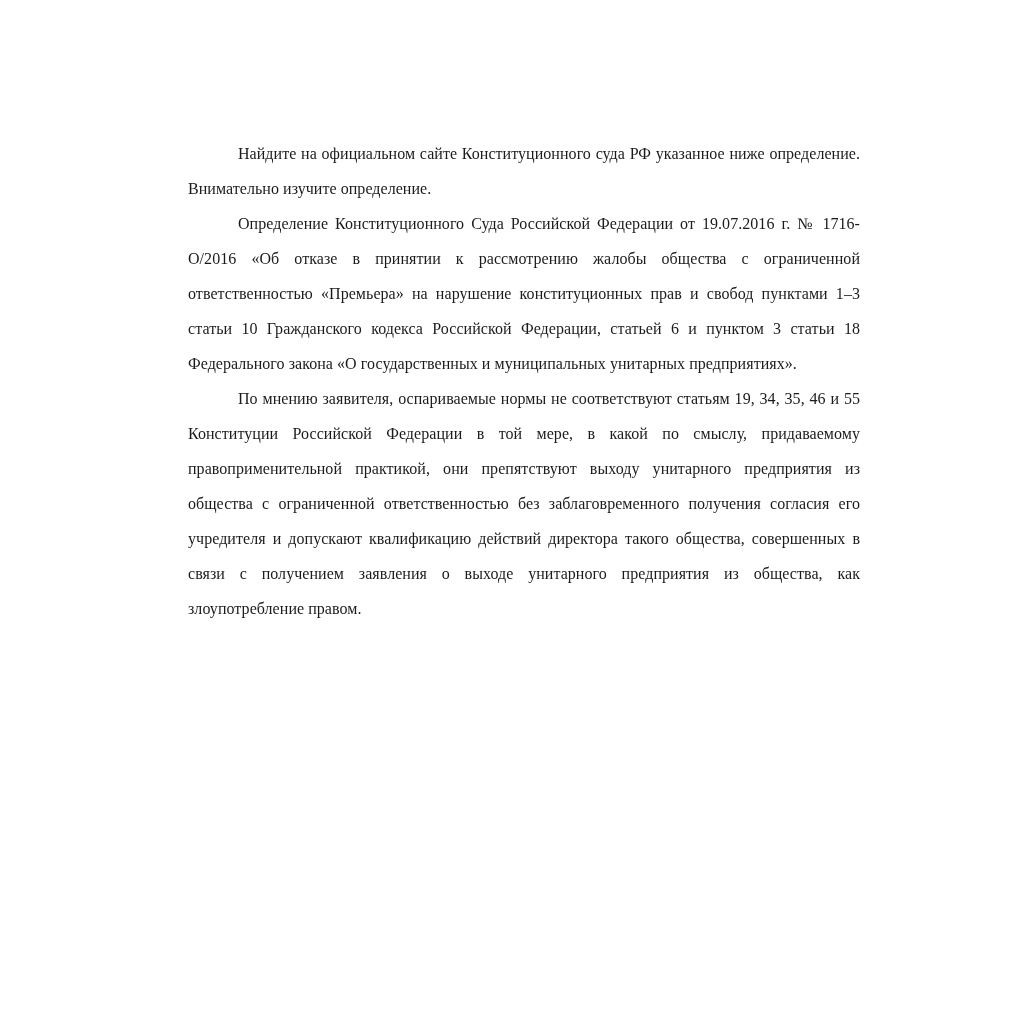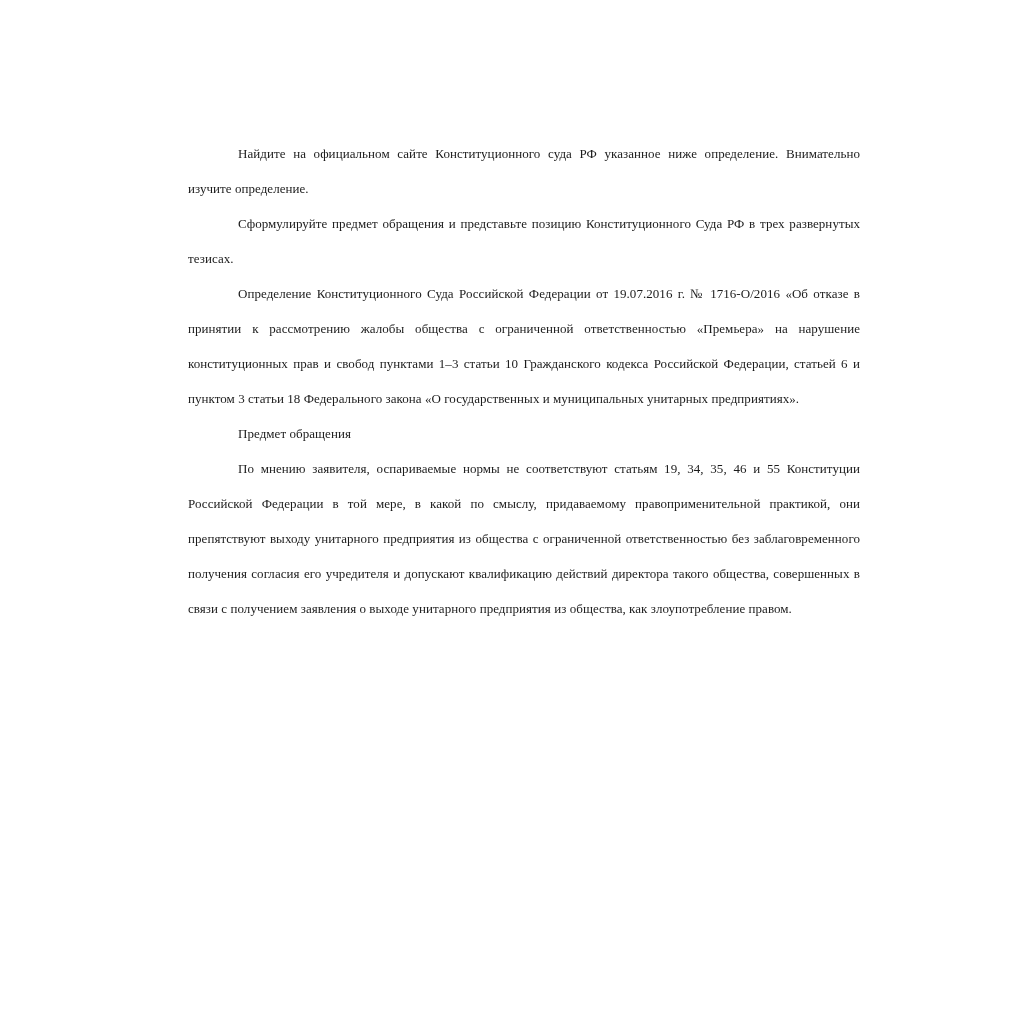--- a/index.html
+++ b/index.html
@@ -25,21 +25,21 @@
 
   .text-column {
     position: absolute;
     left: 188px;
     top: 136px;
     width: 672px;
   }
 
   .para {
     margin: 0;
-    font-size: 13px;
+    font-size: 16px;
     line-height: 35px;
     color: #1b1b1b;
     text-align: justify;
     text-justify: inter-word;
     text-indent: 50px;
     letter-spacing: 0.05px;
     word-spacing: 0px;
     -webkit-font-smoothing: antialiased;
   }
 
@@ -54,24 +54,22 @@
   }
 </style>
 </head>
 <body>
 
 <div class="page">
   <div class="text-column">
 
     <p class="para">Найдите на официальном сайте Конституционного суда РФ указанное ниже определение. Внимательно изучите определение.</p>
 
-    <p class="para">Сформулируйте предмет обращения и представьте позицию Конституционного Суда РФ в трех развернутых тезисах.</p>
 
     <p class="para">Определение Конституционного Суда Российской Федерации от 19.07.2016 г. № 1716-О/2016 «Об отказе в принятии к рассмотрению жалобы общества с ограниченной ответственностью «Премьера» на нарушение конституционных прав и свобод пунктами 1–3 статьи 10 Гражданского кодекса Российской Федерации, статьей 6 и пунктом 3 статьи 18 Федерального закона «О государственных и муниципальных унитарных предприятиях».</p>
 
-    <p class="para short">Предмет обращения</p>
 
     <p class="para">По мнению заявителя, оспариваемые нормы не соответствуют статьям 19, 34, 35, 46 и 55 Конституции Российской Федерации в той мере, в какой по смыслу, придаваемому правоприменительной практикой, они препятствуют выходу унитарного предприятия из общества с ограниченной ответственностью без заблаговременного получения согласия его учредителя и допускают квалификацию действий директора такого общества, совершенных в связи с получением заявления о выходе унитарного предприятия из общества, как злоупотребление правом.</p>
 
 
 
   </div>
 </div>
 
 </body></html>

